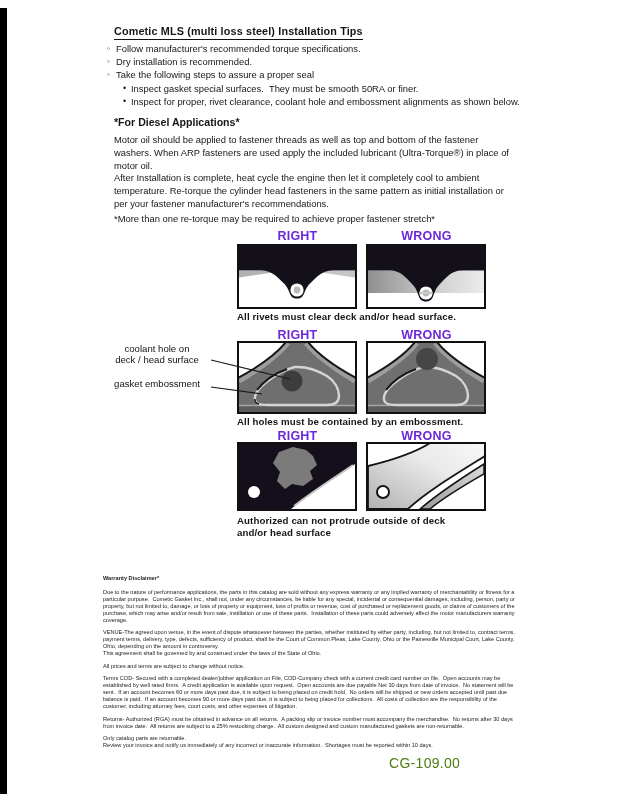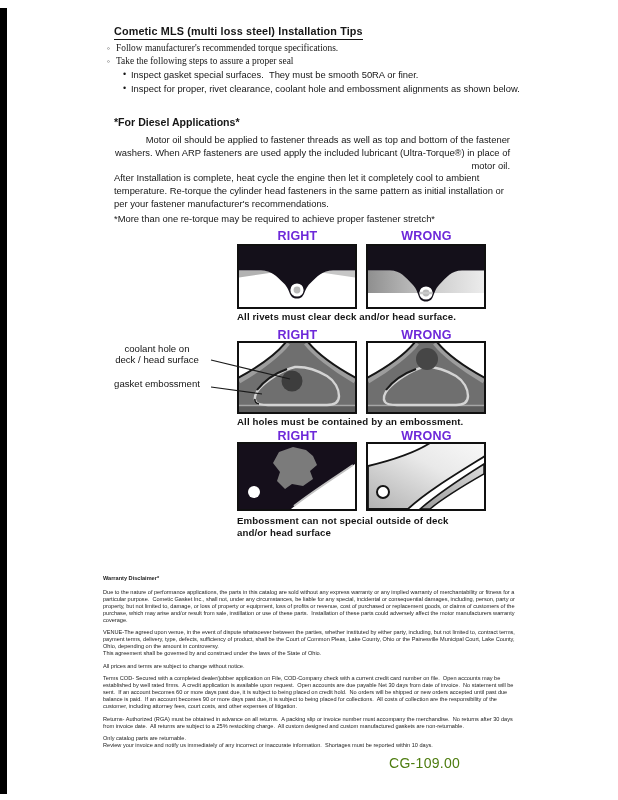--- a/index.html
+++ b/index.html
@@ -4,31 +4,31 @@
 <style>
   html,body{margin:0;padding:0;background:#ffffff;}
   .page{position:relative;width:618px;height:800px;background:#ffffff;overflow:hidden;
         font-family:"Liberation Sans", sans-serif;color:#161616;}
   .edge-bar{position:absolute;left:0;top:8px;width:7px;height:786px;background:#000;}
 
   .title{position:absolute;left:114px;top:25px;font-size:10.8px;font-weight:bold;
          letter-spacing:.15px;border-bottom:1.6px solid #111;padding-bottom:2px;}
 
   .tips{position:absolute;left:107px;top:42px;font-size:9.4px;line-height:13.2px;}
-  .tip{display:flex;font-family:Liberation Serif, serif;}
+  .tip{display:flex;}
   .tip .mark{width:9px;flex:0 0 9px;font-size:8px;line-height:13.2px;}
   .tip .mark::before{content:"◦";}
   .subtip{display:flex;padding-left:16px;}
   .subtip .mark{width:8px;flex:0 0 8px;font-size:9px;line-height:13.2px;}
   .subtip .mark::before{content:"•";}
   .tips span[data-bind]{white-space:pre-wrap;}
 
   .diesel-h{position:absolute;left:114px;top:116px;font-size:10.6px;font-weight:bold;}
   .para{position:absolute;left:114px;width:396px;font-size:9.4px;line-height:13.2px;white-space:pre-wrap;}
-  .p1{top:133px;text-align:right;}
+  .p1{top:133px;}
   .p2{top:171px;}
   .note{top:212px;}
 
   .fig-label{position:absolute;width:121px;text-align:center;font-size:12.5px;font-weight:bold;
              letter-spacing:.2px;color:#6d28d9;}
   .panel{position:absolute;width:116px;border:2.5px solid #101010;background:#fff;}
   .panel svg{display:block;}
   .caption{position:absolute;left:237px;font-size:9.7px;font-weight:bold;letter-spacing:.1px;line-height:11.5px;}
 
   .side-label{position:absolute;left:104px;width:106px;text-align:center;font-size:9.6px;line-height:10.8px;color:#141414;}
@@ -46,20 +46,24 @@
 
 <div class="page">
   <div class="edge-bar"></div>
 
   <div class="title" data-bind="title">Cometic MLS (multi loss steel) Installation Tips</div>
 
   <div class="tips">
     <div class="tip">
       <span class="mark"></span>
       <span data-bind="tips.bullets.0">Follow manufacturer's recommended torque specifications.</span>
+    </div>
+    <div class="tip">
+      <span class="mark"></span>
+      <span data-bind="tips.bullets.1">Dry installation is recommended.</span>
     </div>
     <div class="tip">
       <span class="mark"></span>
       <span data-bind="tips.bullets.2">Take the following steps to assure a proper seal</span>
     </div>
     <div class="subtip">
       <span class="mark"></span>
       <span data-bind="tips.sub_bullets.0">Inspect gasket special surfaces.  They must be smooth 50RA or finer.</span>
     </div>
     <div class="subtip">
@@ -166,21 +170,21 @@
           <stop offset="0" stop-color="#9b9b9b"></stop>
             <stop offset="1" stop-color="#dcdcdc"></stop>
         </linearGradient>
       </defs>
       <path d="M0,22 C25,16 48,8 62,-1 L117,-1 L117,12 C88,30 58,48 40,65 L0,65 Z" fill="url(#g3)" stroke="#141414" stroke-width="1.8"></path>
       <path d="M52,65 C72,48 100,30 116,20 L116,30 C102,38 78,52 62,65 Z" fill="url(#g4)" stroke="#141414" stroke-width="1.5"></path>
       <circle cx="15" cy="48" r="6" fill="#ffffff" stroke="#141414" stroke-width="2"></circle>
     </svg>
   </div>
   <div class="caption" style="top:515px;width:240px;">
-    <div data-bind="figures.row3.caption_line1">Embossment can not special outside of deck</div>
+    <div data-bind="figures.row3.caption_line1">Authorized can not protrude outside of deck</div>
     <div data-bind="figures.row3.caption_line2">and/or head surface</div>
   </div>
 
   <svg class="leader-overlay" viewBox="0 0 420 330">
     <line x1="111" y1="135" x2="190" y2="154" stroke="#1a1a1a" stroke-width="1.1"></line>
     <line x1="111" y1="162" x2="162" y2="169" stroke="#1a1a1a" stroke-width="1.1"></line>
   </svg>
 
   <div class="disc">
     <div class="disc-h" data-bind="disclaimer.heading">Warranty Disclaimer*</div>

